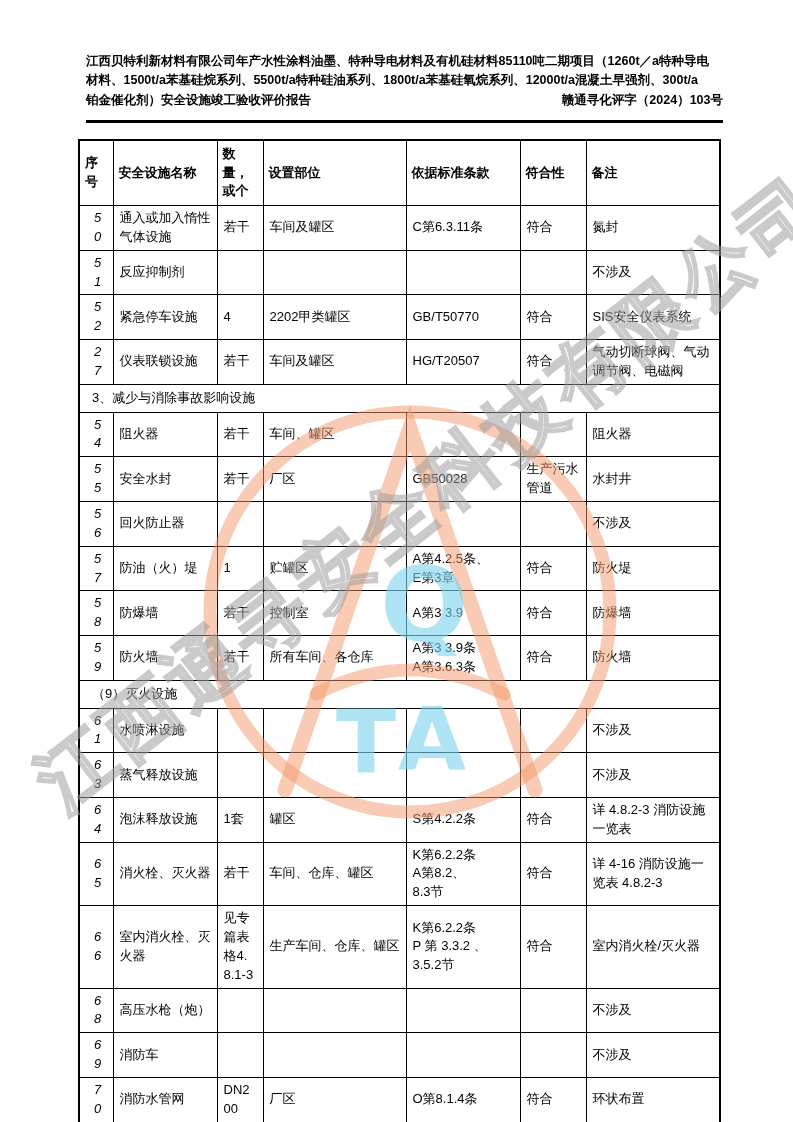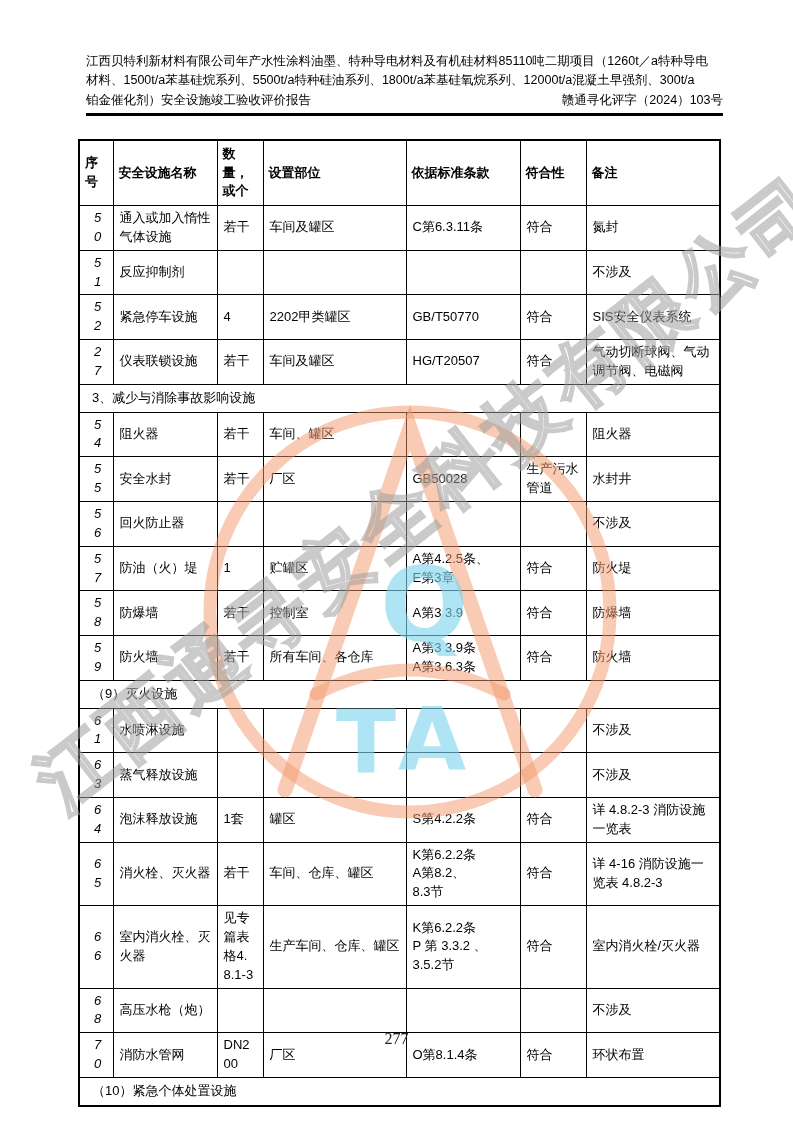--- a/index.html
+++ b/index.html
@@ -3,22 +3,22 @@
 <meta charset="utf-8">
 <style>
   html,body{margin:0;padding:0;background:#ffffff;}
   .page{
     position:relative;width:793px;height:1122px;background:#ffffff;
     overflow:hidden;font-family:"Liberation Sans",sans-serif;color:#000;
   }
   
   .doc-header{
     position:absolute;left:86px;top:52px;width:637px;
-    font-size:12.5px;font-weight:normal;line-height:1.55;
-    border-bottom:3px solid #000;padding-bottom:3px;
+    font-size:12.5px;font-weight:bold;line-height:1.55;
+    border-bottom:3px solid #000;padding-bottom:10px;
   }
   .hline{white-space:nowrap;overflow:hidden;}
   .header-line3{display:flex;justify-content:space-between;align-items:center;}
   
   table.facilities{
     position:absolute;left:78px;top:139px;width:641px;
     border-collapse:collapse;table-layout:fixed;
     font-size:13px;border:2px solid #000;background:transparent;
   }
   .facilities th,.facilities td{
@@ -236,35 +236,43 @@
         <tr>
           <td class="c-no">68</td>
           <td>高压水枪（炮）</td>
           <td></td>
           <td></td>
           <td></td>
           <td></td>
           <td>不涉及</td>
         </tr>
         <tr>
+          <td class="c-no">69</td>
+          <td>消防车</td>
+          <td></td>
+          <td></td>
+          <td></td>
+          <td></td>
+          <td>不涉及</td>
+        </tr>
+        <tr>
           <td class="c-no">70</td>
           <td>消防水管网</td>
           <td>DN200</td>
           <td>厂区</td>
           <td>O第8.1.4条</td>
           <td>符合</td>
           <td>环状布置</td>
         </tr>
         <tr>
           <td colspan="7" class="section">（10）紧急个体处置设施</td>
         </tr>
       </tbody>
   </table>
 
-  <div class="page-number">277</div>
 
   <div class="watermark">
     <svg class="wm-logo" width="440" height="440" viewBox="0 0 440 440">
       <circle cx="220" cy="220" r="200" fill="none" stroke="rgba(243,152,105,0.5)" stroke-width="13"></circle>
       <path d="M 95 398 L 220 36 L 345 398" fill="none" stroke="rgba(243,152,105,0.5)" stroke-width="15" stroke-linecap="round"></path>
       <path d="M 126 302 Q 220 254 314 302" fill="none" stroke="rgba(243,152,105,0.5)" stroke-width="13" stroke-linecap="round"></path>
     </svg>
     <span class="wm-letter wm-q">Q</span>
     <span class="wm-letter wm-t">T</span>
     <span class="wm-letter wm-a">A</span>

